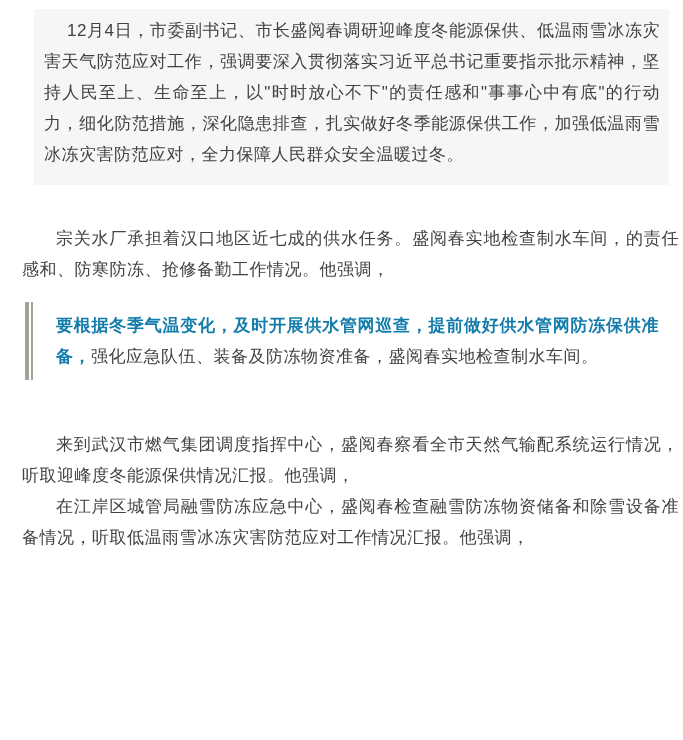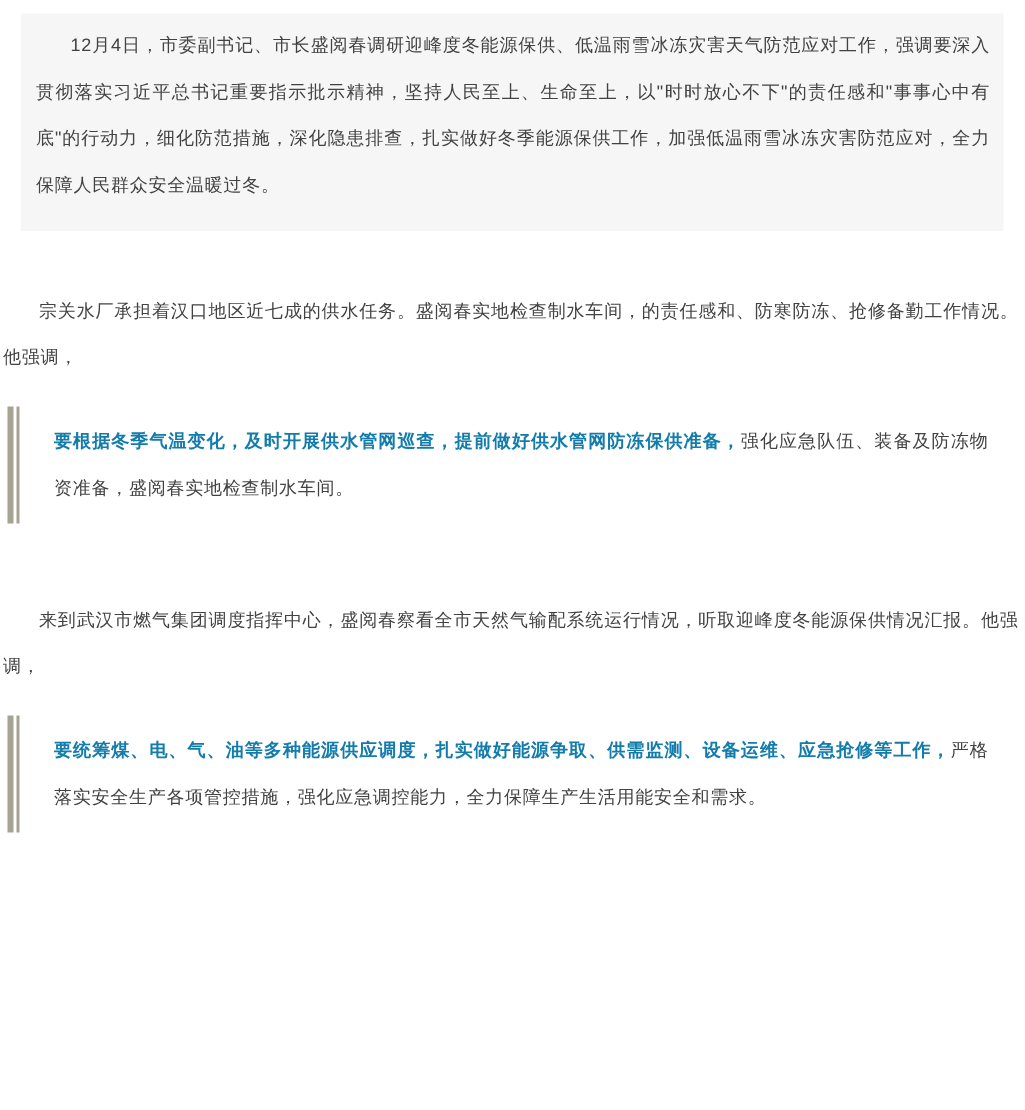--- a/index.html
+++ b/index.html
@@ -8,24 +8,25 @@
     background: #ffffff;
   }
   body {
     width: 683px;
     font-family: "Liberation Sans", sans-serif;
     color: #424242;
     -webkit-font-smoothing: antialiased;
   }
   .article {
     padding-top: 9px;
-    font-size: 12px;
+    font-size: 17px;
     line-height: 31px;
     text-align: justify;
     letter-spacing: 0.5px;
+    margin-left: 20px;
   }
   
   .intro-box {
     margin: 0 14px 38px 14px;
     background: #f6f6f6;
     padding: 6px 9px 15px 10px;
   }
   .intro-box p {
     margin: 0;
     text-indent: 23px;
@@ -65,20 +66,16 @@
   <p class="para">宗关水厂承担着汉口地区近七成的供水任务。盛阅春实地检查制水车间，的责任感和、防寒防冻、抢修备勤工作情况。他强调，</p>
 
   <div class="quote">
     <div class="quote-inner">
       <p><strong class="hl">要根据冬季气温变化，及时开展供水管网巡查，提前做好供水管网防冻保供准备，</strong><span>强化应急队伍、装备及防冻物资准备，盛阅春实地检查制水车间。</span></p>
     </div>
   </div>
 
   <p class="para">来到武汉市燃气集团调度指挥中心，盛阅春察看全市天然气输配系统运行情况，听取迎峰度冬能源保供情况汇报。他强调，</p>
 
-  <div class="quote">
-    <div class="quote-inner">
-      <p><strong class="hl">要统筹煤、电、气、油等多种能源供应调度，扎实做好能源争取、供需监测、设备运维、应急抢修等工作，</strong><span>严格落实安全生产各项管控措施，强化应急调控能力，全力保障生产生活用能安全和需求。</span></p>
-    </div>
-  </div>
 
+  <p class="para">在江岸区城管局融雪防冻应急中心，盛阅春检查融雪防冻物资储备和除雪设备准备情况，听取低温雨雪冰冻灾害防范应对工作情况汇报。他强调，</p>
 
 </div>
 
 </body></html>

